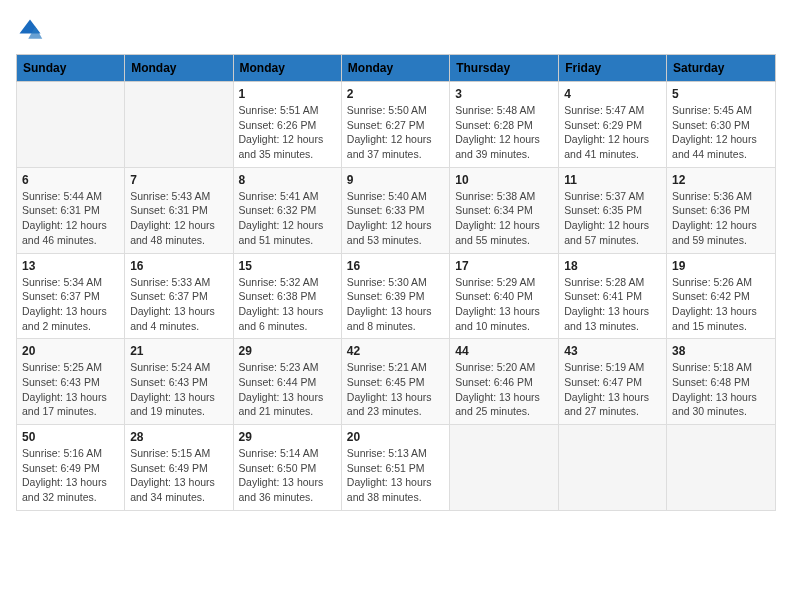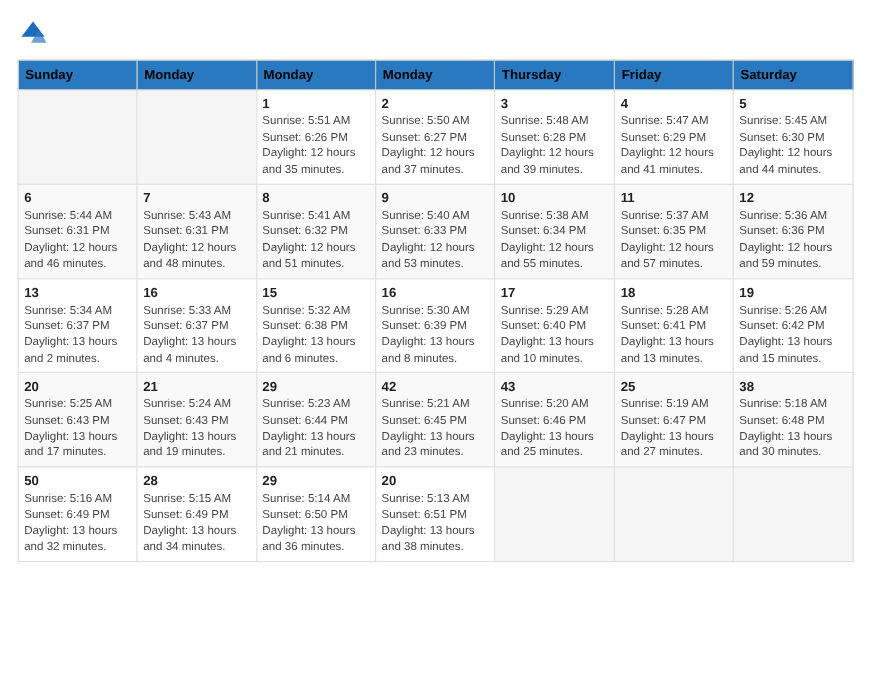--- a/index.html
+++ b/index.html
@@ -220,25 +220,25 @@
         </td>
         <td>
           <div class="day-number">29</div>
           <div class="day-info">Sunrise: 5:23 AM<br>Sunset: 6:44 PM<br>Daylight: 13 hours and 21 minutes.</div>
         </td>
         <td>
           <div class="day-number">42</div>
           <div class="day-info">Sunrise: 5:21 AM<br>Sunset: 6:45 PM<br>Daylight: 13 hours and 23 minutes.</div>
         </td>
         <td>
+          <div class="day-number">44</div>
+          <div class="day-info">Sunrise: 5:20 AM<br>Sunset: 6:46 PM<br>Daylight: 13 hours and 25 minutes.</div>
+        </td>
+        <td>
           <div class="day-number">43</div>
-          <div class="day-info">Sunrise: 5:20 AM<br>Sunset: 6:46 PM<br>Daylight: 13 hours and 25 minutes.</div>
-        </td>
-        <td>
-          <div class="day-number">25</div>
           <div class="day-info">Sunrise: 5:19 AM<br>Sunset: 6:47 PM<br>Daylight: 13 hours and 27 minutes.</div>
         </td>
         <td>
           <div class="day-number">38</div>
           <div class="day-info">Sunrise: 5:18 AM<br>Sunset: 6:48 PM<br>Daylight: 13 hours and 30 minutes.</div>
         </td>
       </tr>
       <tr>
         <td>
           <div class="day-number">50</div>

